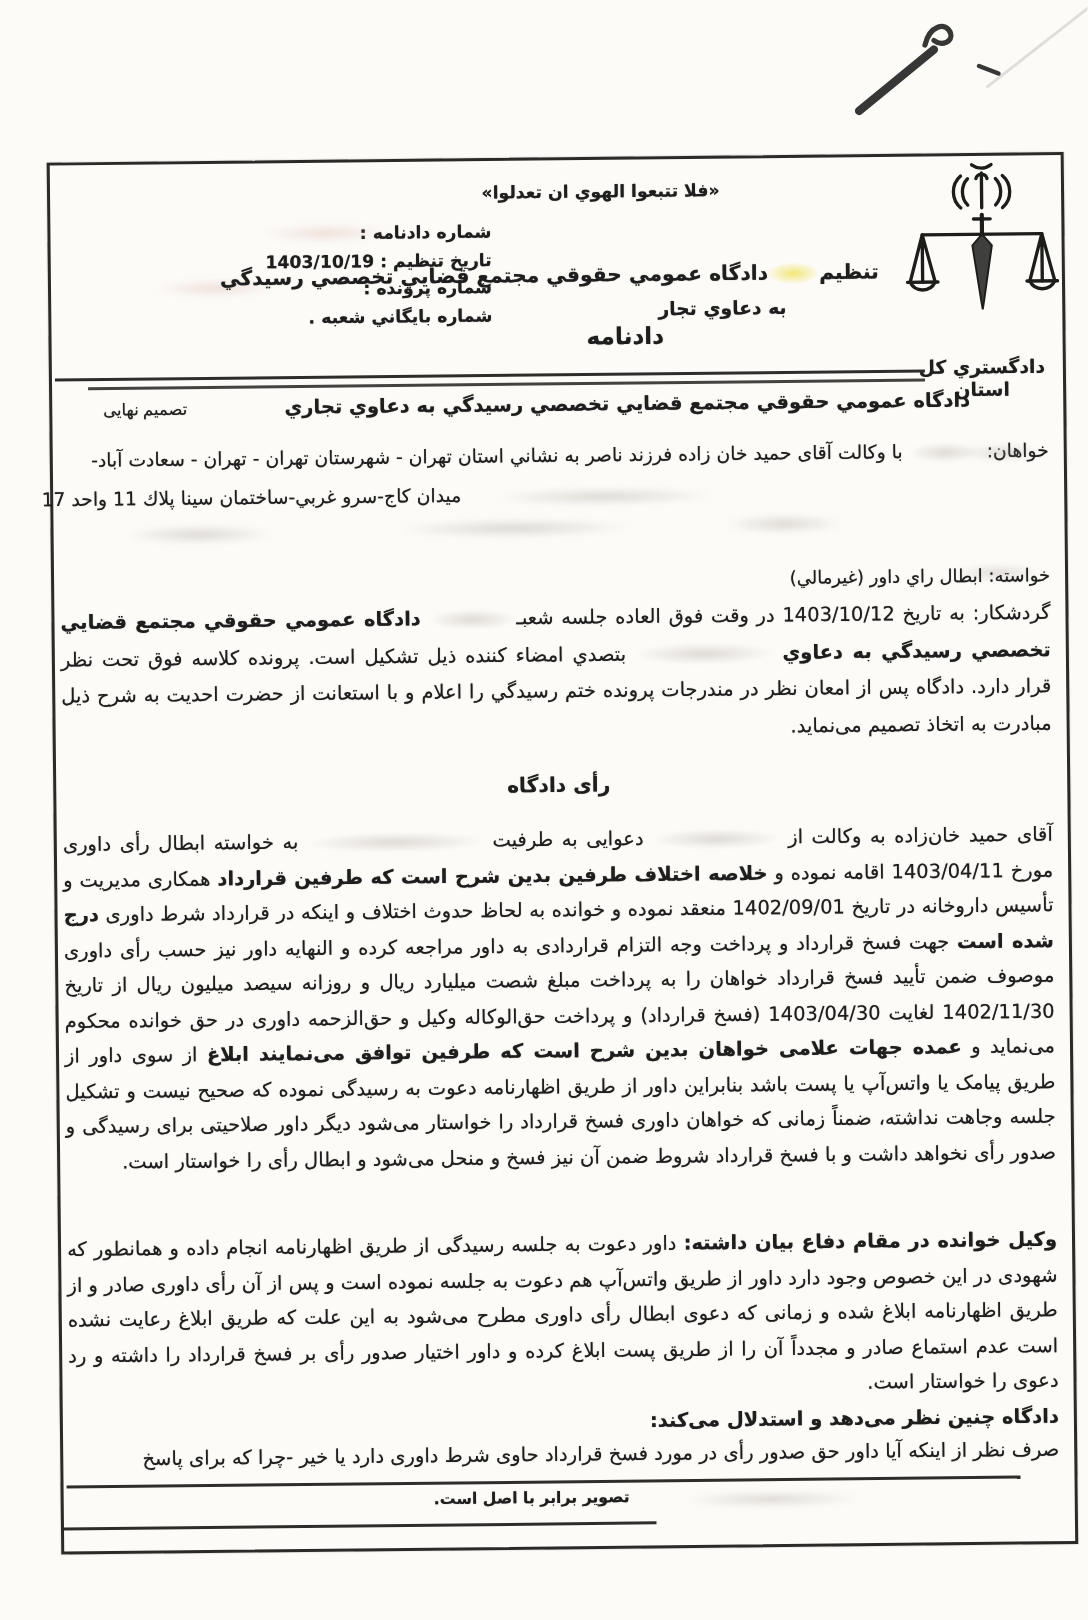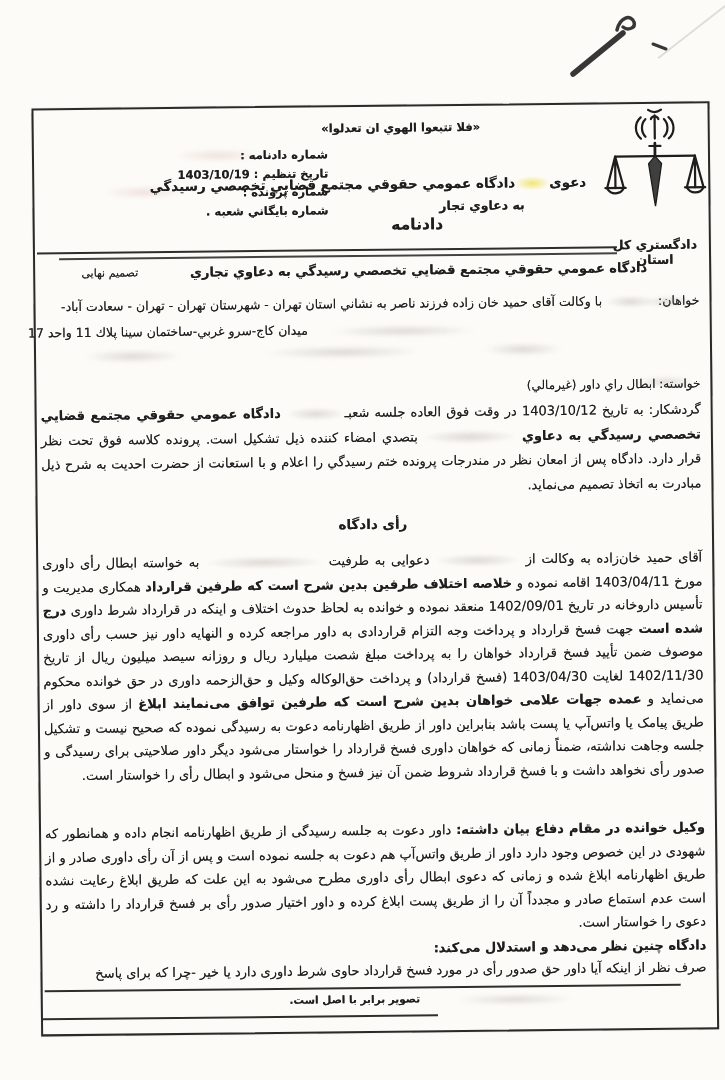--- a/index.html
+++ b/index.html
@@ -72,21 +72,21 @@
 
   <div class="abs meta ink rtl right" style="left:60px;top:145px;width:272px;">
     <div>شماره دادنامه :</div>
     <div>تاريخ تنظيم : 1403/10/19</div>
     <div>شماره پرونده :</div>
     <div>شماره بايگاني شعبه .</div>
   </div>
   <div class="abs smudge pink" style="left:178px;top:148px;width:88px;height:12px;"></div>
   <div class="abs smudge pink" style="left:106px;top:184px;width:84px;height:12px;"></div>
 
-  <div class="abs branch ink rtl right" style="left:50px;top:176px;width:540px;"><span>دعوی</span><span class="gap hl" style="width: 34px;">&nbsp;</span><span class="b">دادگاه عمومي حقوقي مجتمع قضايي تخصصي رسيدگي</span></div>
+  <div class="abs branch ink rtl right" style="left:50px;top:176px;width:540px;"><span>تنظيم</span><span class="gap hl" style="width: 34px;">&nbsp;</span><span class="b">دادگاه عمومي حقوقي مجتمع قضايي تخصصي رسيدگي</span></div>
 
   <div class="abs subline ink center" style="left:388px;top:199px;width:195px;">به دعاوي تجار</div>
 
   <div class="abs doc-title ink center" style="left:333px;top:216px;width:175px;">دادنامه</div>
 
   <svg class="abs" style="left:608px;top:111px;" width="102" height="128" viewBox="0 0 110 138">
     <g fill="none" stroke="#1d1d1c" stroke-width="2.4" stroke-linecap="round">
       <path d="M40,10 C33,16 33,27 40,33"></path>
       <path d="M45,12 C40,17 40,26 45,31"></path>
       <path d="M70,10 C77,16 77,27 70,33"></path>
@@ -105,21 +105,21 @@
       <path d="M87,86 L109,86"></path>
       <path d="M89,86 A10,10 0 0 0 107,86"></path>
     </g>
   </svg>
   <div class="abs emblem-caption ink center" style="left:598px;top:240px;width:120px;">دادگستري كل استان</div>
 
   <div class="abs rule" style="left:40px;top:249px;width:580px;"></div>
   <div class="abs rule" style="left:62px;top:255px;width:558px;opacity:.9;"></div>
 
   <div class="abs court-line ink center" style="left:198px;top:263px;width:452px;">دادگاه عمومي حقوقي مجتمع قضايي تخصصي رسيدگي به دعاوي تجاري</div>
-  <div class="abs final-label ink" style="left:46px;top:264px;width:95px;">تصميم نهايی</div>
+  <div class="abs final-label ink" style="left:33px;top:264px;width:95px;font-family:Liberation Serif, serif;">تصميم نهايی</div>
 
   <div class="abs party ink rtl right" style="left:42px;top:296px;width:660px;"><span>خواهان: </span><span class="gap faded" style="width: 48px;">&nbsp;</span><span> با وكالت آقای حميد خان زاده فرزند ناصر به نشاني استان تهران - شهرستان تهران - تهران - سعادت آباد-</span></div>
   <div class="abs addr2 ink rtl right" style="left:55px;top:322px;width:255px;">ميدان كاج-سرو غربي-ساختمان سينا پلاك 11 واحد 17</div>
   <div class="abs smudge grey" style="left:330px;top:326px;width:150px;height:11px;"></div>
 
   <div class="abs smudge grey" style="left:85px;top:348px;width:100px;height:12px;"></div>
   <div class="abs smudge grey" style="left:265px;top:346px;width:160px;height:12px;"></div>
   <div class="abs smudge grey" style="left:485px;top:345px;width:80px;height:12px;"></div>
   <div class="abs smudge grey" style="left:645px;top:300px;width:52px;height:10px;"></div>
   <div class="abs smudge grey" style="left:638px;top:380px;width:58px;height:10px;"></div>

